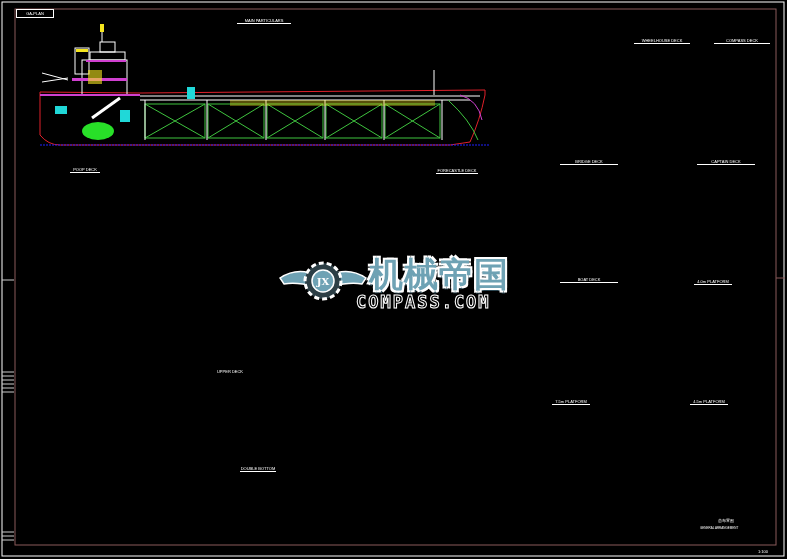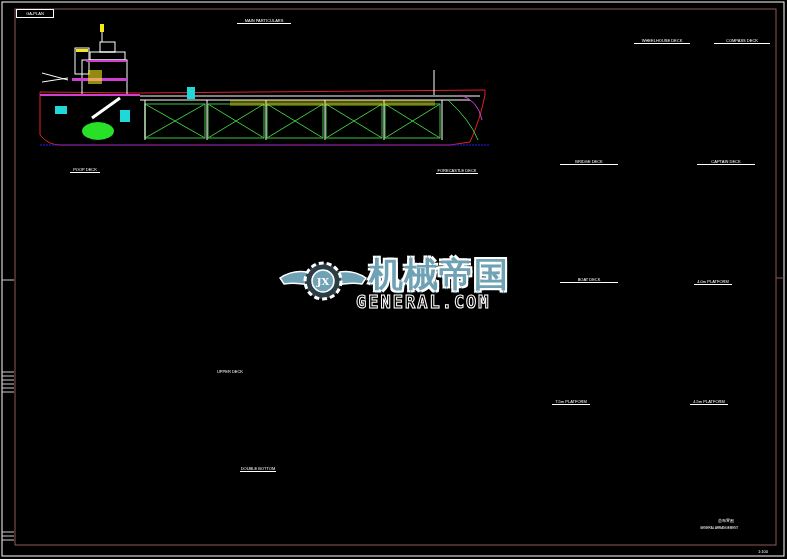--- a/index.html
+++ b/index.html
@@ -403,17 +403,17 @@
 
 <div id="watermark">
   <svg width="90" height="66" viewBox="0 0 90 66" style="position:absolute;left:0;top:0;">
     <path d="M2,30 Q20,18 40,28 L36,38 Q18,34 6,36 Z" fill="#6ea2b4" stroke="#fff" stroke-width="1.5"></path>
     <path d="M88,30 Q70,18 50,28 L54,38 Q72,34 84,36 Z" fill="#6ea2b4" stroke="#fff" stroke-width="1.5"></path>
     <circle cx="45" cy="33" r="18" fill="#2c3e45" stroke="#fff" stroke-width="3" stroke-dasharray="5,3"></circle>
     <circle cx="45" cy="33" r="11" fill="#6ea2b4" stroke="#fff" stroke-width="1.5"></circle>
     <text x="45" y="37" font-size="10" font-weight="bold" fill="#fff" text-anchor="middle" font-family="DejaVu Serif, serif">JX</text>
   </svg>
   <div class="wm-cn">机械帝国</div>
-  <div class="wm-en">GENERAL.COM</div>
+  <div class="wm-en">COMPASS.COM</div>
 </div>
 
 
 
 
 </body></html>

